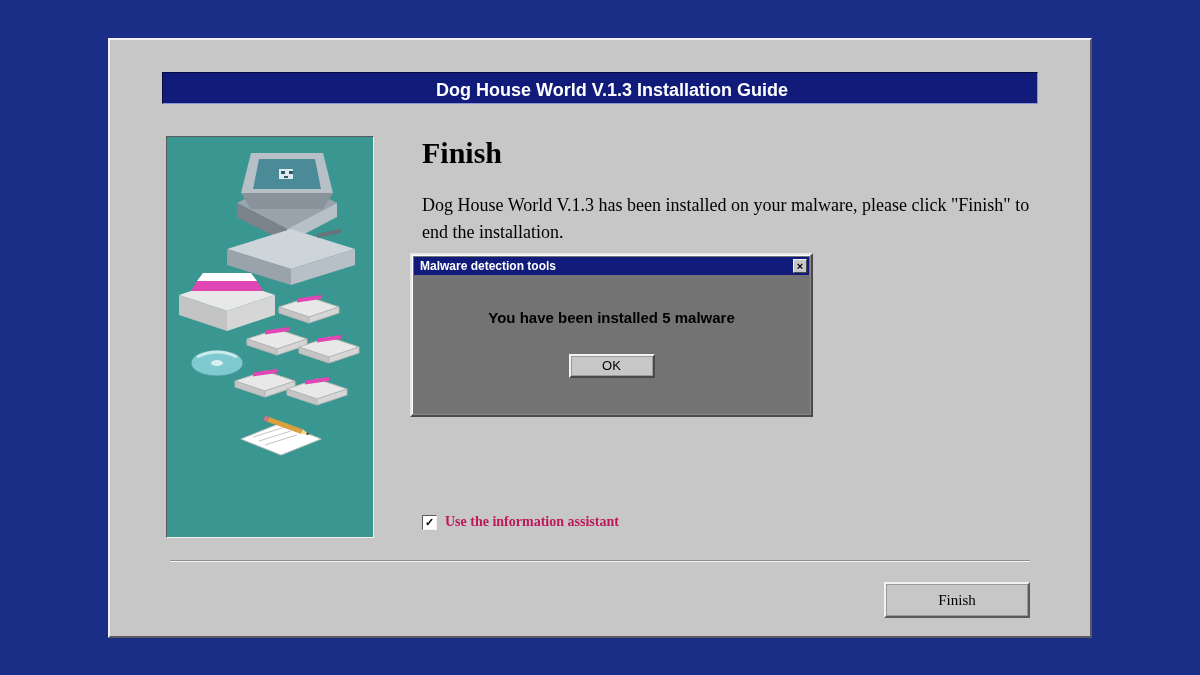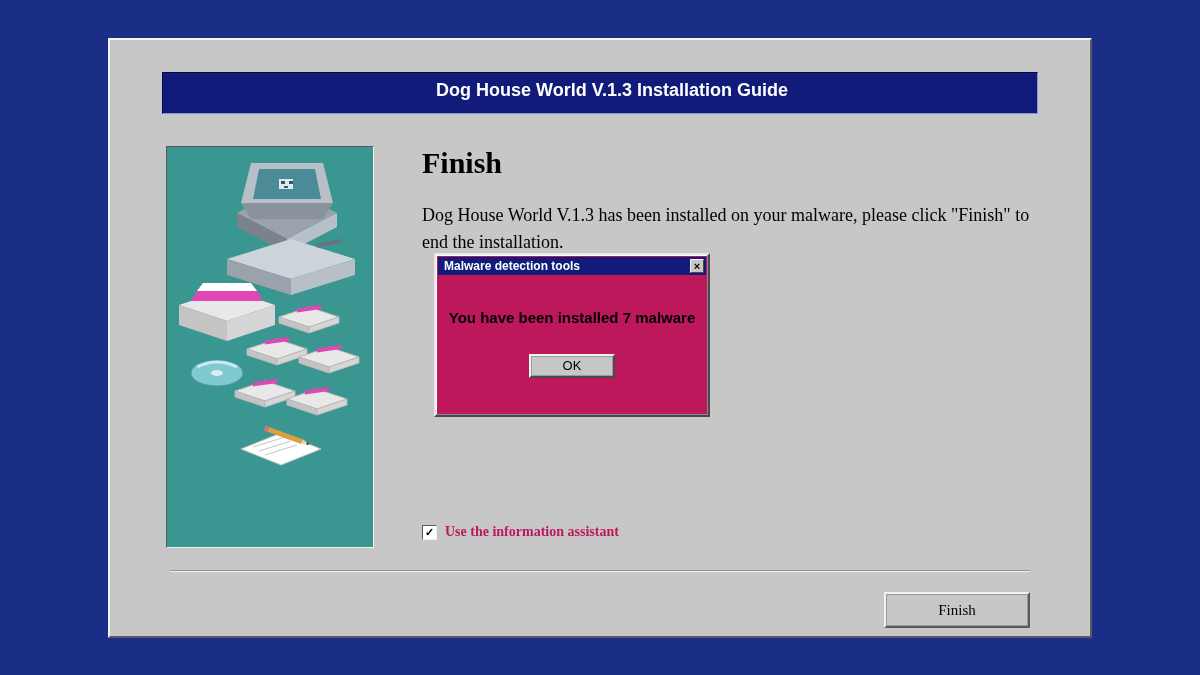--- a/index.html
+++ b/index.html
@@ -19,21 +19,21 @@
     width:984px; height:600px;
     background:#c7c7c7;
     border-top:2px solid #f2f2f2;
     border-left:2px solid #f2f2f2;
     border-right:2px solid #5a5a5a;
     border-bottom:2px solid #5a5a5a;
   }
 
   .titlebar {
     margin:32px 52px 0 52px;
-    height:42px;
+    height:32px;
     background:#101b7a;
     border-top:1px solid #050a40;
     border-left:1px solid #050a40;
     border-right:1px solid #8c94d0;
     border-bottom:1px solid #8c94d0;
     color:#fff;
     font-weight:bold;
     font-size:18px;
     text-align:center;
     line-height:34px;
@@ -128,23 +128,23 @@
     font-size:15px;
     color:#000;
     text-align:center;
     line-height:32px;
     cursor:pointer;
   }
 
   
   .popup {
     position:absolute;
-    left:434px; top:253px;
-    width:276px; height:164px;
-    background:#be185d;
+    left:410px; top:253px;
+    width:403px; height:164px;
+    background:#737373;
     border-top:2px solid #e8e8e8;
     border-left:2px solid #e8e8e8;
     border-right:2px solid #4a4a4a;
     border-bottom:2px solid #4a4a4a;
     box-shadow:
       inset -1px -1px 0 #8a8a8a,
       inset 1px 1px 0 #ffffff;
   }
 
   .popup-titlebar {
@@ -323,17 +323,17 @@
   </div>
 </div>
 
 <div class="popup">
   <div class="popup-titlebar">
     <span>Malware detection tools</span>
     <div class="close-btn">
       <span>×</span>
     </div>
   </div>
-  <div class="popup-msg">You have been installed 7 malware</div>
+  <div class="popup-msg">You have been installed 5 malware</div>
   <div class="ok-btn">
     <span>OK</span>
   </div>
 </div>
 
 </body></html>

